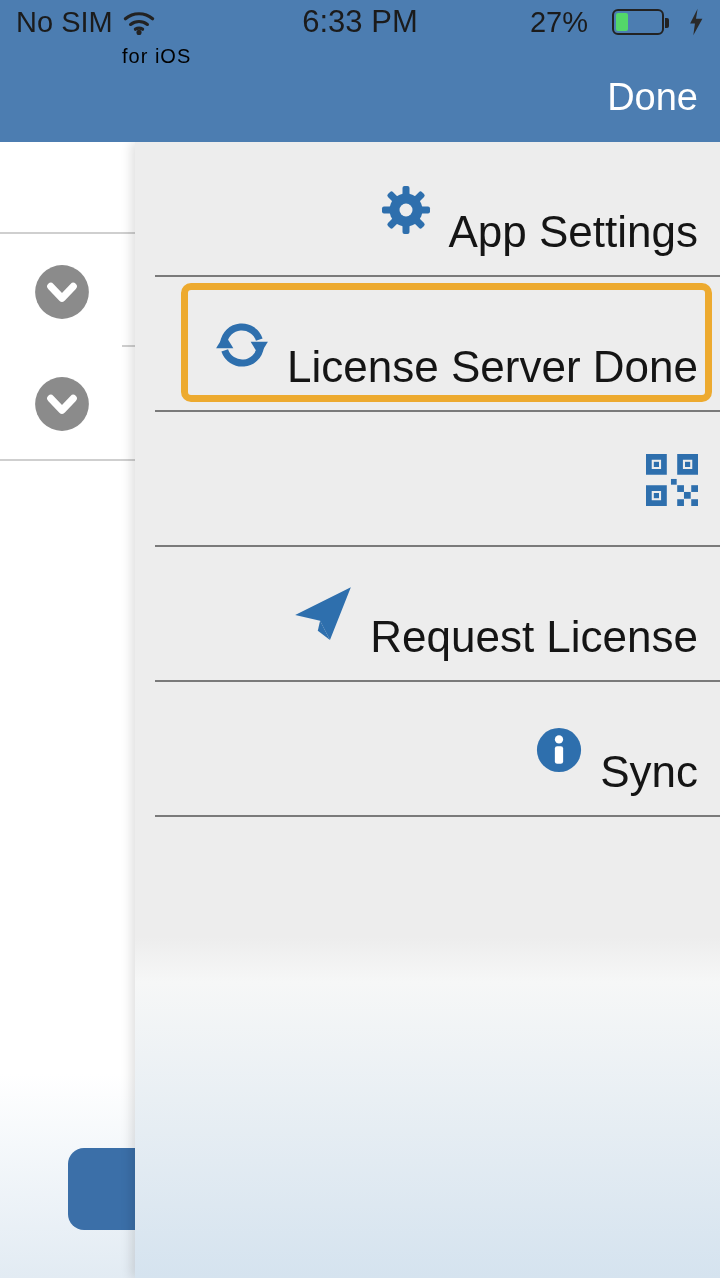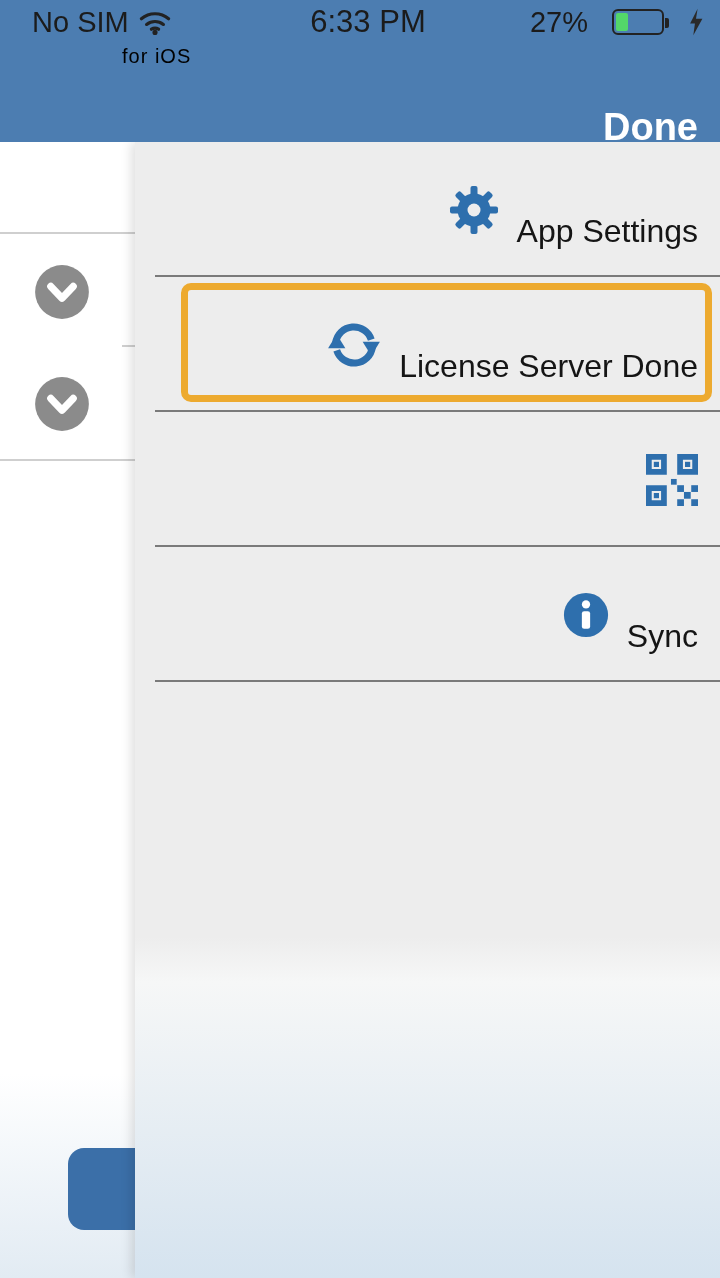--- a/index.html
+++ b/index.html
@@ -12,21 +12,21 @@
   }
 
   
   .top-chrome {
     position:absolute; top:0; left:0; right:0; height:142px;
     background:#4c7db1; z-index:40;
   }
   .status-bar {
     position:absolute; top:0; left:0; right:0; height:44px;
     display:flex; align-items:center; padding:8px 16px;
-    color:#1b1b1b; font-size:29px;margin-left:16px;
+    color:#1b1b1b; font-size:29px;
   }
   .sb-left { display:flex; align-items:center; gap:10px; z-index:2; }
   .sb-time {
     position:absolute; left:0; right:0; top:0; height:44px;
     display:flex; align-items:center; justify-content:center;
     font-weight:normal; font-size:31px;
   }
   .sb-right { margin-left:auto; display:flex; align-items:center; gap:24px; z-index:2; }
   .battery-shell {
     position:relative; width:52px; height:26px;
@@ -50,21 +50,21 @@
     background:linear-gradient(#ffd75e 15%, #f0941a 90%);
     -webkit-background-clip:text; background-clip:text; color:transparent;
   }
   .logo-reg { font-size:18px; color:#eaf2fa; vertical-align:28px; margin-left:2px; }
   .logo-sub {
     font-size:20px; color:#000000; font-weight:normal;
     margin-top:-2px; padding-left:86px; letter-spacing:1px;
   }
   .done-button {
     position:absolute; right:22px; top:76px;
-    font-size:38px; font-weight:bold; color:#ffffff; cursor:pointer;margin-top:30px;
+    font-size:38px; font-weight:normal; color:#ffffff; cursor:pointer;
   }
 
   
   .base-page {
     position:absolute; top:142px; left:0; right:0; bottom:0;
     background:linear-gradient(#ffffff 82%, #e2ebf3 100%);
     z-index:1;
   }
   .base-line { position:absolute; height:2px; background:#cfcfcf; left:0; width:100%; }
   .base-line.l1 { top:90px; }
@@ -87,21 +87,21 @@
   }
   .menu-row {
     position:relative; height:135px;
     display:flex; align-items:center; justify-content:flex-end;
     gap:18px; padding-right:22px; cursor:pointer;
   }
   .menu-row .sep {
     position:absolute; bottom:0; left:20px; right:0; height:2px;
     background:#7a7a7a;
   }
-  .menu-label { font-size:32px; color:#151515; white-space:nowrap;margin-top:44px; }
+  .menu-label { font-size:44px; color:#151515; white-space:nowrap;margin-top:44px; }
   .mi { flex:none; display:block; }
   .hl-box {
     position:absolute; left:46px; right:8px; top:6px; bottom:10px;
     border:7px solid #edaa2f; border-radius:10px; pointer-events:none;
   }
 </style>
 </head>
 <body>
 
 <div class="base-page">
@@ -167,20 +167,30 @@
         <rect x="87" y="60" width="13" height="13"></rect>
         <rect x="73" y="73" width="13" height="13"></rect>
         <rect x="60" y="87" width="13" height="13"></rect>
         <rect x="87" y="87" width="13" height="13"></rect>
         <rect x="48" y="48" width="11" height="11"></rect>
       </g>
     </svg>
     <div class="sep"></div>
   </div>
 
+  <div class="menu-row">
+    <svg class="mi" viewBox="0 0 100 100" width="58" height="58">
+      <g fill="#2e6fad">
+        <polygon points="2,50 98,2 62,93 45,60"></polygon>
+        <polygon points="45,60 62,93 41,77"></polygon>
+      </g>
+    </svg>
+    <span class="menu-label">Request License</span>
+    <div class="sep"></div>
+  </div>
 
 
   <div class="menu-row">
     <svg class="mi" viewBox="0 0 100 100" width="46" height="46">
       <circle cx="50" cy="50" r="48" fill="#2e6fad"></circle>
       <circle cx="50" cy="27" r="9" fill="#ffffff"></circle>
       <rect x="41" y="42" width="18" height="38" rx="5" fill="#ffffff"></rect>
     </svg>
     <span class="menu-label">Sync</span>
     <div class="sep"></div>

